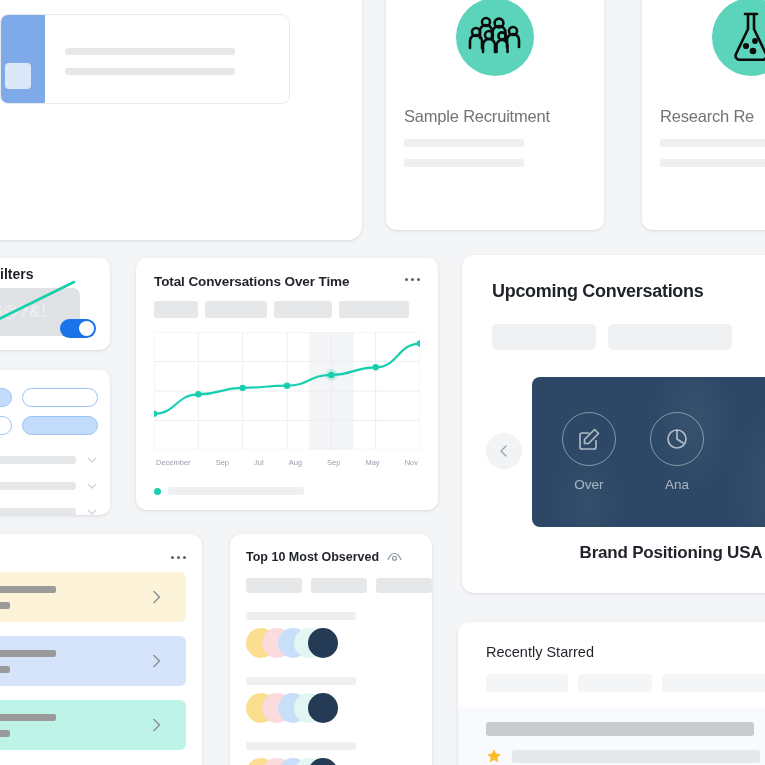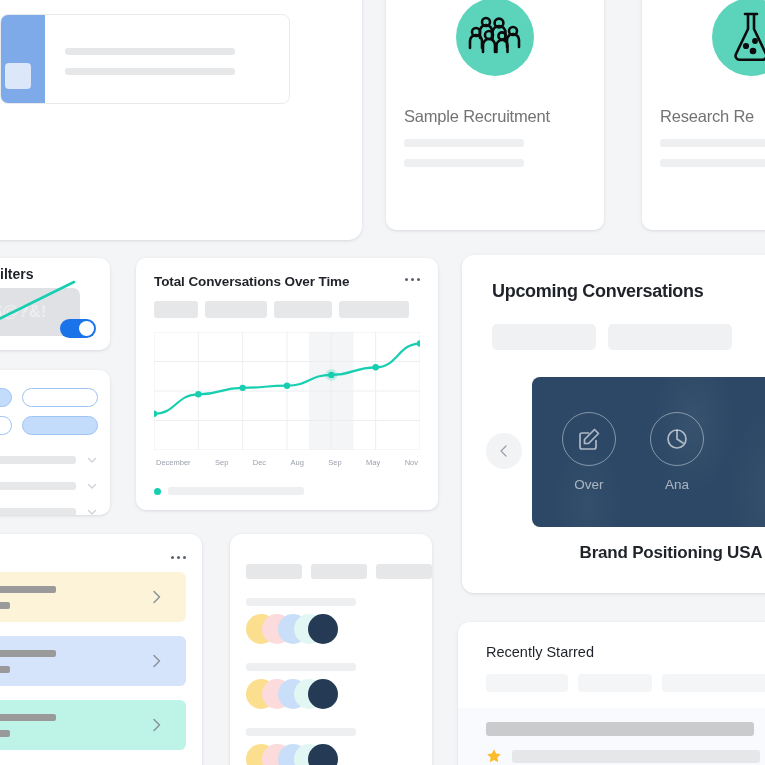--- a/index.html
+++ b/index.html
@@ -339,21 +339,21 @@
           <circle cx="88.66666666666667" cy="55.839999999999996" r="3.2" fill="#17cfb0"></circle>
           <circle cx="133" cy="53.67999999999999" r="3.2" fill="#17cfb0"></circle>
           <circle cx="177.33333333333334" cy="42.879999999999995" r="6" fill="#17cfb0" opacity="0.22"></circle>
           <circle cx="177.33333333333334" cy="42.879999999999995" r="3.2" fill="#17cfb0"></circle>
           <circle cx="221.66666666666669" cy="35.32000000000001" r="3.2" fill="#17cfb0"></circle>
           <circle cx="266" cy="11.559999999999995" r="3.2" fill="#17cfb0"></circle>
         </svg>
       <div class="axis-row" id="chart-axis">
           <span>December</span>
           <span>Sep</span>
-          <span>Dec</span>
+          <span>Jul</span>
           <span>Aug</span>
           <span>Sep</span>
           <span>May</span>
           <span>Nov</span>
         </div>
     </div>
     <div class="legend">
       <span class="dot"></span>
       <span class="bar"></span>
     </div>
@@ -423,20 +423,27 @@
           <span class="b1"></span>
           <span class="b2"></span>
           <svg class="chev-r" width="10" height="14" viewBox="0 0 10 14">
             <path d="M2 1.5 7.5 7 2 12.5" fill="none" stroke="#8b9299" stroke-width="1.5" stroke-linecap="round" stroke-linejoin="round"></path>
           </svg>
         </div>
       </div>
   </div>
 
   <div class="card" id="top10-card">
+    <div class="t10-head">
+      <span class="t10-title">Top 10 Most Observed</span>
+      <svg width="15" height="11" viewBox="0 0 15 11">
+        <path d="M1 7.5C3 3 6 1.5 7.5 1.5S12 3 14 7.5" fill="none" stroke="#8b9299" stroke-width="1.1" stroke-linecap="round"></path>
+        <circle cx="7.5" cy="6.2" r="2" fill="none" stroke="#8b9299" stroke-width="1.1"></circle>
+      </svg>
+    </div>
     <div class="t10-chips">
       <span class="c" style="width:56px"></span>
       <span class="c" style="width:56px"></span>
       <span class="c" style="width:56px"></span>
     </div>
     <div id="top10-items">
         <div class="t10-item">
           <div class="bar"></div>
           <div class="circles">
             <i class="n1" style="background:#fbdf8e"></i>

